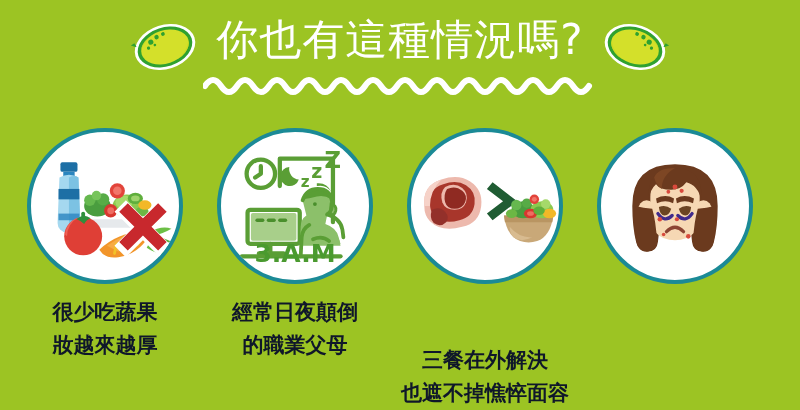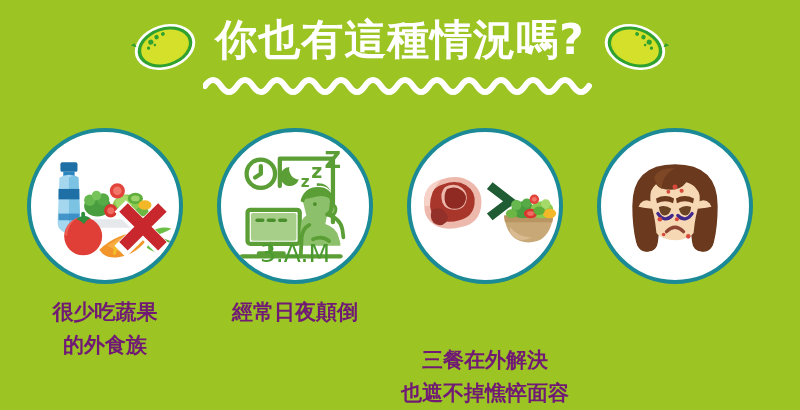--- a/index.html
+++ b/index.html
@@ -12,21 +12,21 @@
   }
   .stage{position:relative;width:800px;height:410px;}
 
   
   .header{position:absolute;left:0;top:0;width:800px;height:110px;}
   .title{
     position:absolute;left:0;top:16px;width:800px;
     text-align:center;
     color:#ffffff;
     font-size:42px;
-    font-weight:bold;
+    font-weight:normal;
     letter-spacing:1px;
     line-height:48px;
     white-space:nowrap;
   }
   .lemon{position:absolute;width:74px;height:62px;}
   .lemon.left{left:128px;top:16px;}
   .lemon.right{left:598px;top:16px;transform:scaleX(-1);}
   .wave{position:absolute;left:203px;top:72px;width:394px;height:24px;}
 
   
@@ -44,31 +44,31 @@
   .circle.c2{left:217px;}
   .circle.c3{left:407px;}
   .circle.c4{left:597px;}
   .circle svg{position:absolute;left:0;top:0;width:100%;height:100%;}
 
   .amlabel{
     position:absolute;left:0;bottom:12px;width:100%;
     text-align:center;
     color:#4a9a2f;
     font-size:25px;
-    font-weight:normal;
+    font-weight:bold;
     letter-spacing:0px;
     font-family:"DejaVu Sans","Liberation Sans",sans-serif;
   }
 
   
   .captions{position:absolute;left:0;top:296px;width:800px;height:80px;}
   .caption{
     position:absolute;top:0;
     text-align:center;
-    color:#701a75;
+    color:#0f172a;
     font-size:21px;
     font-weight:bold;
     line-height:33px;
     white-space:nowrap;
   }
   .caption .ln{display:block;}
   .cap1{left:5px;width:200px;}
   .cap2{left:195px;width:200px;}
   .cap3{left:383px;width:204px;margin-top:48px;}
   .cap4{left:578px;width:218px;}
@@ -297,25 +297,26 @@
         <circle cx="92" cy="110" r="2.4" fill="#d94a3d"></circle>
         <circle cx="66" cy="108" r="1.9" fill="#d94a3d"></circle>
       </svg>
     </div>
   </div>
 
   <div class="captions">
 
     <div class="caption cap1">
       <span class="ln">很少吃蔬果</span>
-      <span class="ln">的外食族</span>
+      <span class="ln">妝越來越厚</span>
     </div>
 
     <div class="caption cap2">
       <span class="ln">經常日夜顛倒</span>
+      <span class="ln">的職業父母</span>
     </div>
 
     <div class="caption cap3">
       <span class="ln">三餐在外解決</span>
       <span class="ln">也遮不掉憔悴面容</span>
     </div>
 
     <div class="caption cap4">
     </div>
   </div>

